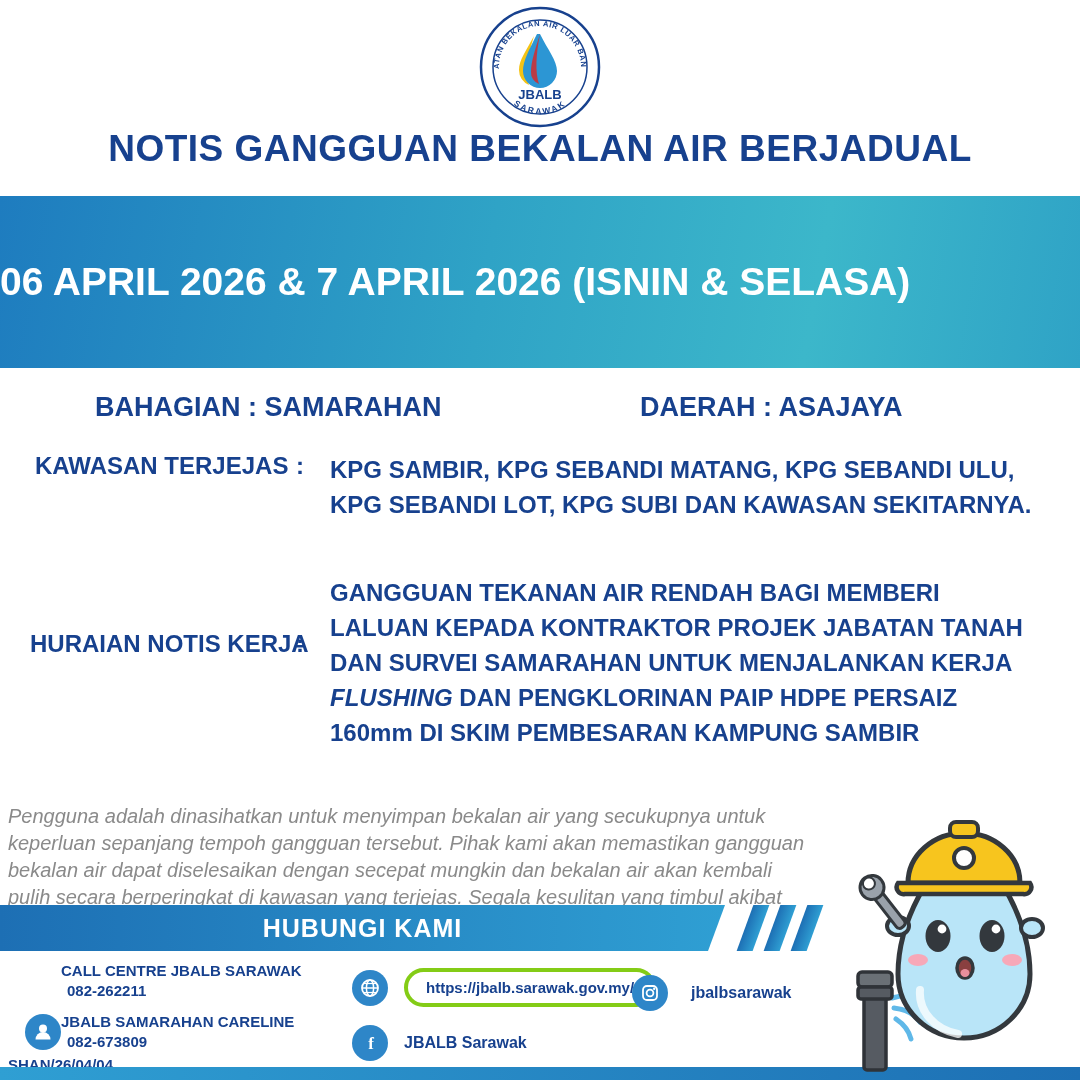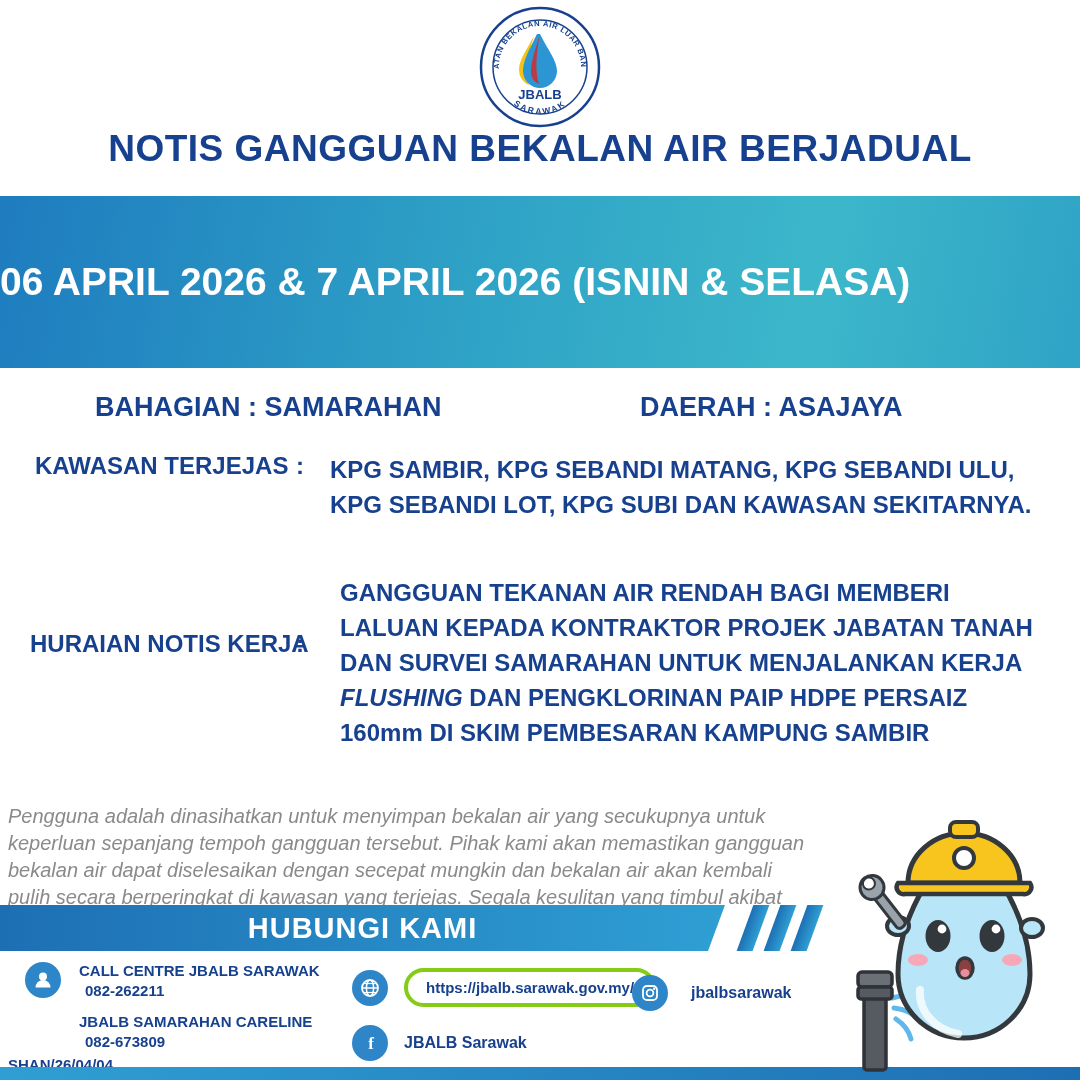--- a/index.html
+++ b/index.html
@@ -30,42 +30,42 @@
   .daerah{position:absolute; left:640px; top:0; white-space:nowrap;}
   
   .detail-label{position:absolute; color:#17418e; font-weight:700; font-size:24px; white-space:nowrap;}
   .detail-colon{position:absolute; color:#17418e; font-weight:700; font-size:24px;}
   .detail-text{position:absolute; color:#17418e; font-weight:700; font-size:24px; line-height:35px;}
   #kawasan-label{left:35px; top:452px;}
   #kawasan-colon{left:296px; top:452px;}
   #kawasan-text{left:330px; top:452px; width:710px;}
   #huraian-label{left:30px; top:630px;}
   #huraian-colon{left:296px; top:630px;}
-  #huraian-text{left:340px; top:575px; width:700px;}
+  #huraian-text{left:330px; top:575px; width:700px;}
   .italic{font-style:italic;}
   
   .disclaimer{
     position:absolute; left:8px; top:803px; width:800px;
     font-size:20px; font-style:italic; color:#8a8a8a; line-height:27px;
   }
   
   .contact-bar{
     position:absolute; top:905px; left:0; width:725px; height:46px;
     background:linear-gradient(90deg,#1d6fb4,#2f9fd3);
     clip-path:polygon(0 0,100% 0,calc(100% - 17px) 100%,0 100%);
     display:flex; align-items:center; justify-content:center;
   }
-  .contact-bar span{color:#fff; font-size:29px; font-weight:700; letter-spacing:1px;}
+  .contact-bar span{color:#fff; font-size:25px; font-weight:700; letter-spacing:1px;}
   .bar-stripe{position:absolute; top:905px; width:16px; height:46px;
     background:linear-gradient(90deg,#1d6fb4,#2f9fd3); transform:skewX(-20deg);}
   .s1{left:745px;} .s2{left:772px;} .s3{left:799px;}
   
   .icon-circle{width:36px; height:36px; border-radius:50%; background:#2e86c8;
     display:flex; align-items:center; justify-content:center; flex:0 0 auto;}
-  .contact-left{position:absolute; left:25px; top:962px; display:flex; gap:18px; align-items:flex-start;}
+  .contact-left{position:absolute; left:25px; top:962px; display:flex; align-items:flex-end;}
   .phone-entries{display:flex; flex-direction:column; gap:14px;}
   .phone-entry .lbl{font-size:15px; font-weight:700; color:#17418e;}
   .phone-entry .num{font-size:15px; font-weight:700; color:#17418e; margin-top:3px;margin-left:6px;}
   .contact-mid{position:absolute; left:352px; top:968px; display:flex; flex-direction:column; gap:18px;}
   .mid-row{display:flex; align-items:center; gap:16px;}
   .url-pill{
     border:4px solid #84cc16; border-radius:20px; padding:7px 18px;
     font-size:15px; font-weight:700; color:#17418e; background:#fff;
   }
   .fb-name{font-size:16px; font-weight:700; color:#17418e;}

